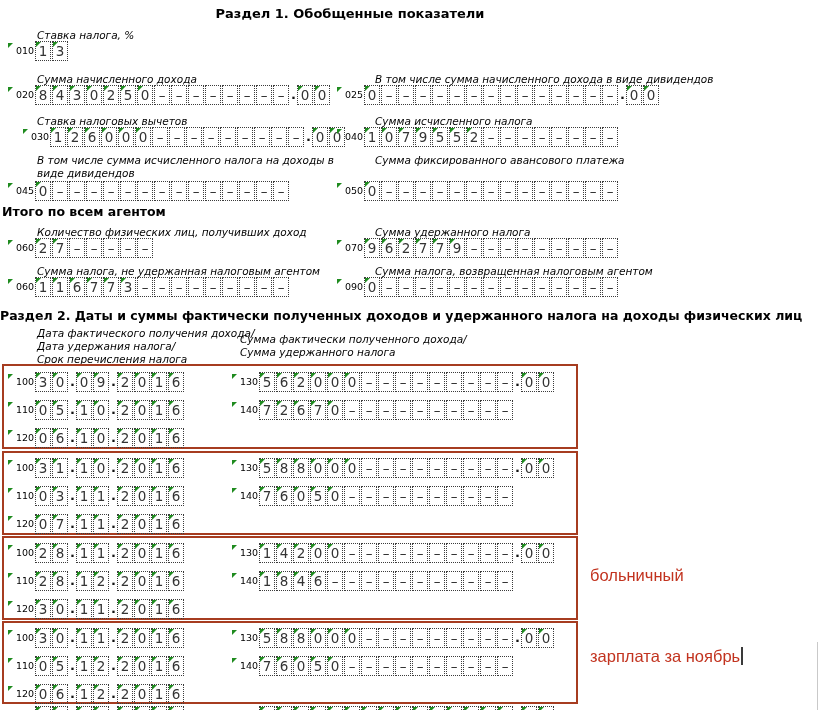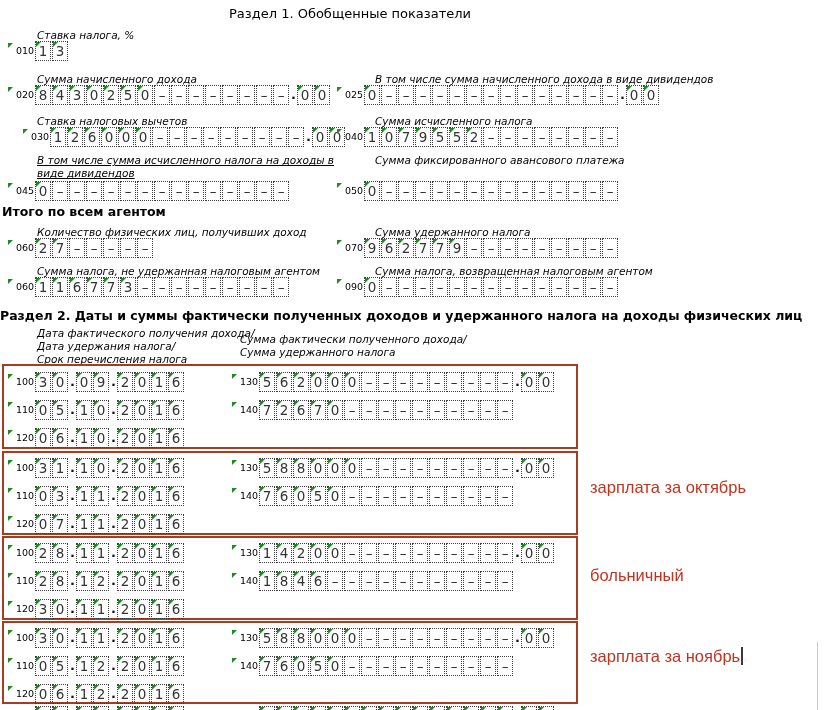--- a/index.html
+++ b/index.html
@@ -1,24 +1,24 @@
 <!DOCTYPE html>
 <html><head>
 <meta charset="utf-8">
 <style>
   *{box-sizing:border-box;margin:0;padding:0;}
   html,body{background:#fff;}
   body{width:824px;height:710px;overflow:hidden;}
   .canvas{position:relative;width:824px;height:710px;background:#fff;
           font-family:"DejaVu Sans",sans-serif;color:#000;
           --green:#1f8b1f;--boxred:#a63c20;--annred:#c2331f;}
-  .h1{position:absolute;font-weight:normal;font-size:13px;text-align:center;white-space:nowrap;}
+  .h1{position:absolute;font-weight:bold;font-size:13px;text-align:center;white-space:nowrap;}
   .h2{position:absolute;font-weight:bold;font-size:12.5px;white-space:nowrap;}
   .lbl{position:absolute;font-style:italic;font-size:10.5px;line-height:13px;color:#000;white-space:nowrap;}
-  .lbl.wrap{white-space:normal;text-decoration:underline;}
+  .lbl.wrap{white-space:normal;}
   .field{position:absolute;display:flex;align-items:flex-start;}
   .code{flex:0 0 27px;font-size:9.5px;line-height:20px;position:relative;padding-left:8px;color:#000;}
   .code::before{content:"";position:absolute;left:0;top:2px;width:0;height:0;
                 border-top:5px solid var(--green);border-right:5px solid transparent;}
   .cellrow{display:flex;align-items:flex-start;}
   .cell{position:relative;width:16px;height:20px;border:1px dotted #3c3c3c;margin-right:1px;
         text-align:center;font-size:13.5px;line-height:19px;color:#333;}
   .cell.filled::before{content:"";position:absolute;left:0;top:0;width:0;height:0;
         border-top:5px solid var(--green);border-right:5px solid transparent;}
   .dsep{width:7px;text-align:center;font-weight:bold;font-size:13px;line-height:20px;color:#111;}
@@ -443,21 +443,20 @@
         <span class="cell">–</span>
         <span class="cell">–</span>
         <span class="cell">–</span>
         <span class="cell">–</span>
         <span class="cell">–</span>
         <span class="cell">–</span>
         <span class="cell">–</span>
         <span class="cell">–</span>
       </span>
     </div>
-  <div class="ann" style="left:590px;top:478px">зарплата за октябрь</div>
 
   <div class="rbox" style="left:2px;top:536px;width:576px;height:84px"></div>
   <div class="field" style="left:8px;top:543px">
       <span class="code">100</span>
       <span class="cellrow">
         <span class="cell filled">2</span>
         <span class="cell filled">8</span>
         <span class="dsep">.</span>
         <span class="cell filled">1</span>
         <span class="cell filled">1</span>

